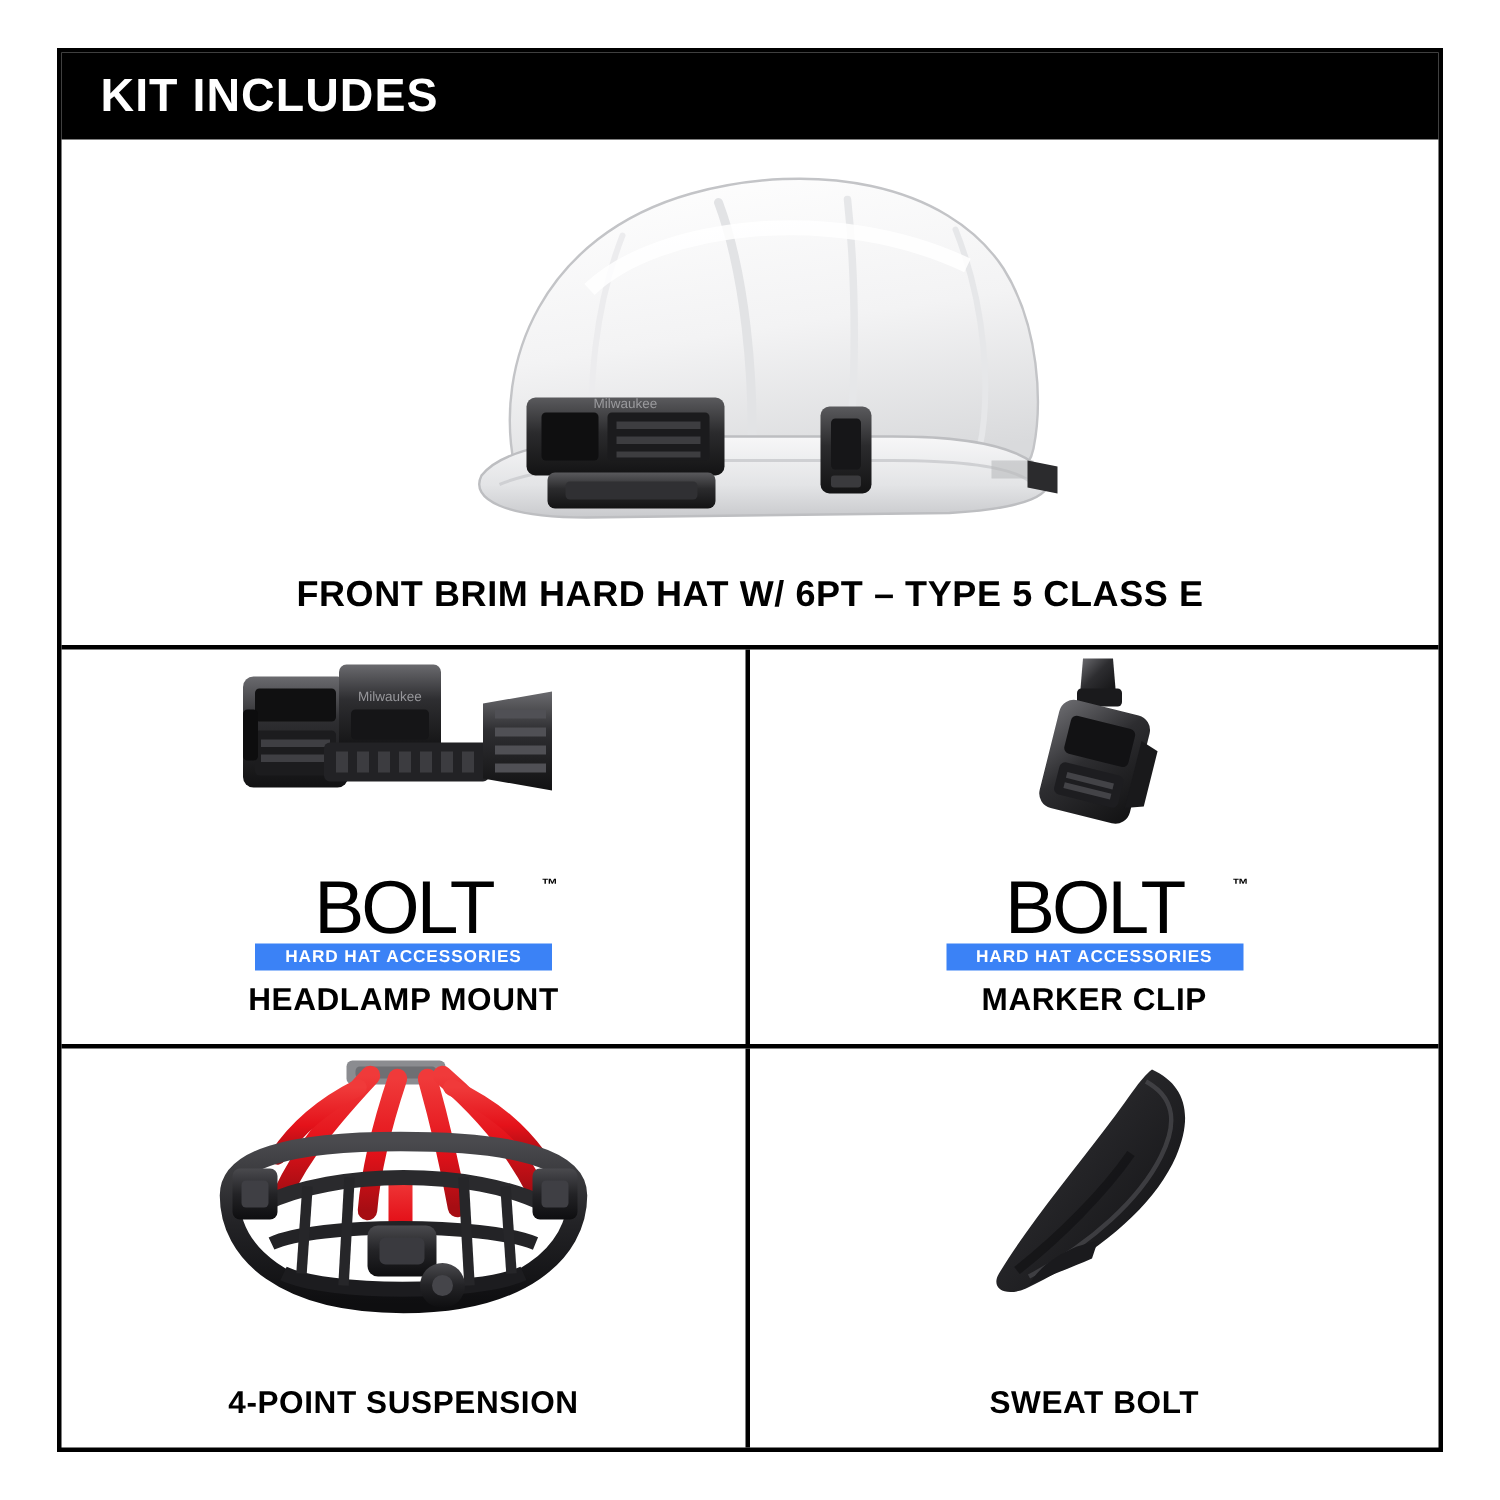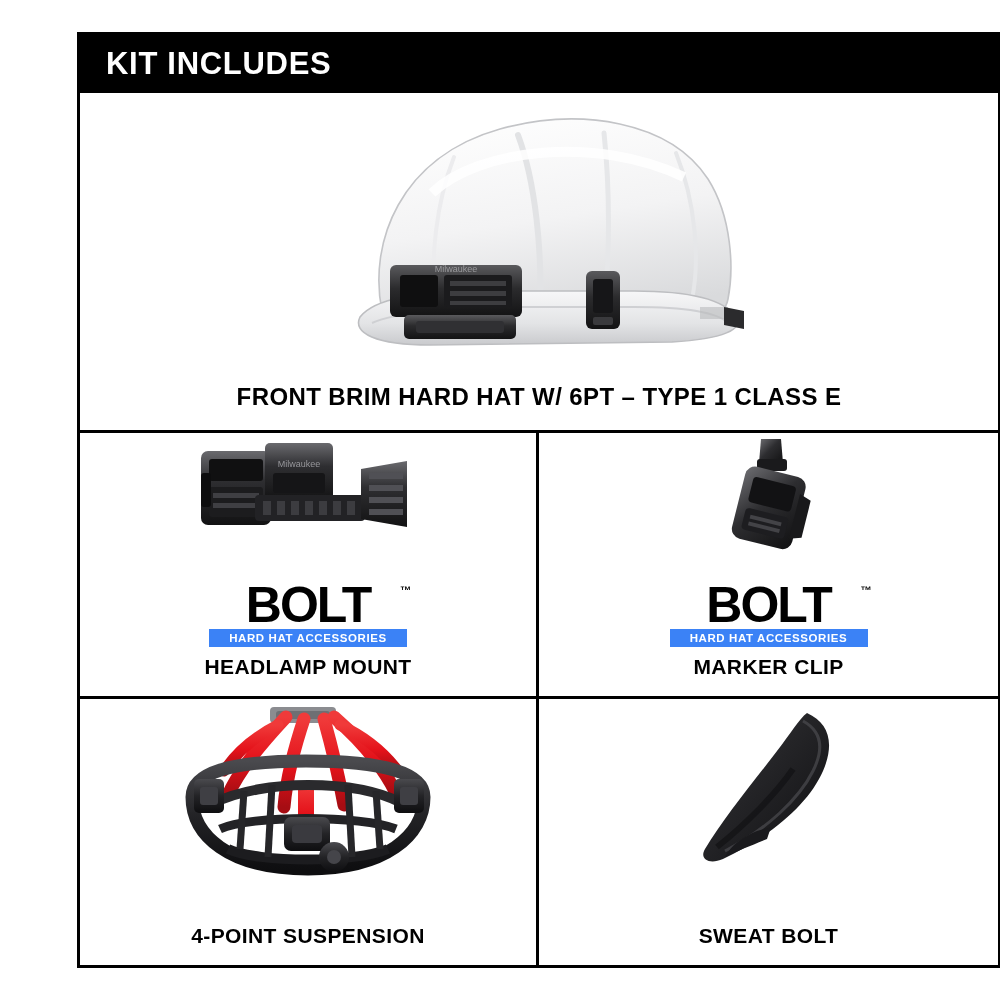--- a/index.html
+++ b/index.html
@@ -16,21 +16,20 @@
 
   .sheet {
     position: absolute;
     left: 38px;
     top: 32px;
     width: 924px;
     height: 936px;
     border: 3px solid #000000;
     box-sizing: border-box;
     background: #ffffff;
-    margin-left: 39px;
   }
 
   
   .header-bar {
     position: absolute;
     left: 0;
     top: 0;
     width: 100%;
     height: 58px;
     background: #000000;
@@ -110,21 +109,21 @@
   }
 
   
   .bolt-logo {
     width: 198px;
     margin: 0 auto 8px auto;
     position: relative;
   }
   .bolt-word {
     font-size: 50px;
-    font-weight: bold;
+    font-weight: normal;
     letter-spacing: -2px;
     line-height: 0.92;
     color: #000000;
     text-align: center;
     font-family: "Liberation Sans", sans-serif;
     position: relative;
     display: block;
   }
   .bolt-tm {
     position: absolute;
@@ -210,21 +209,21 @@
 
             <g>
               <rect x="282" y="178" width="34" height="58" rx="6" fill="url(#blackG)"></rect>
               <rect x="289" y="186" width="20" height="34" rx="3" fill="#161618"></rect>
               <rect x="289" y="224" width="20" height="8" rx="2" fill="#3a3a3d"></rect>
             </g>
 
             <path d="M420 214 L440 218 L440 236 L420 232 Z" fill="#2b2b2d"></path>
           </svg>
         </div>
-        <div class="caption caption-large">FRONT BRIM HARD HAT W/ 6PT – TYPE 1 CLASS E</div>
+        <div class="caption caption-large">FRONT BRIM HARD HAT W/ 6PT – TYPE 5 CLASS E</div>
       </div>
     </div>
 
     <div class="row row-mid">
 
       <div class="cell left">
         <div class="art">
           <svg class="svg-art" width="230" height="120" viewBox="0 0 230 120">
             <defs>
               <linearGradient id="hm1" x1="0" y1="0" x2="0" y2="1">

